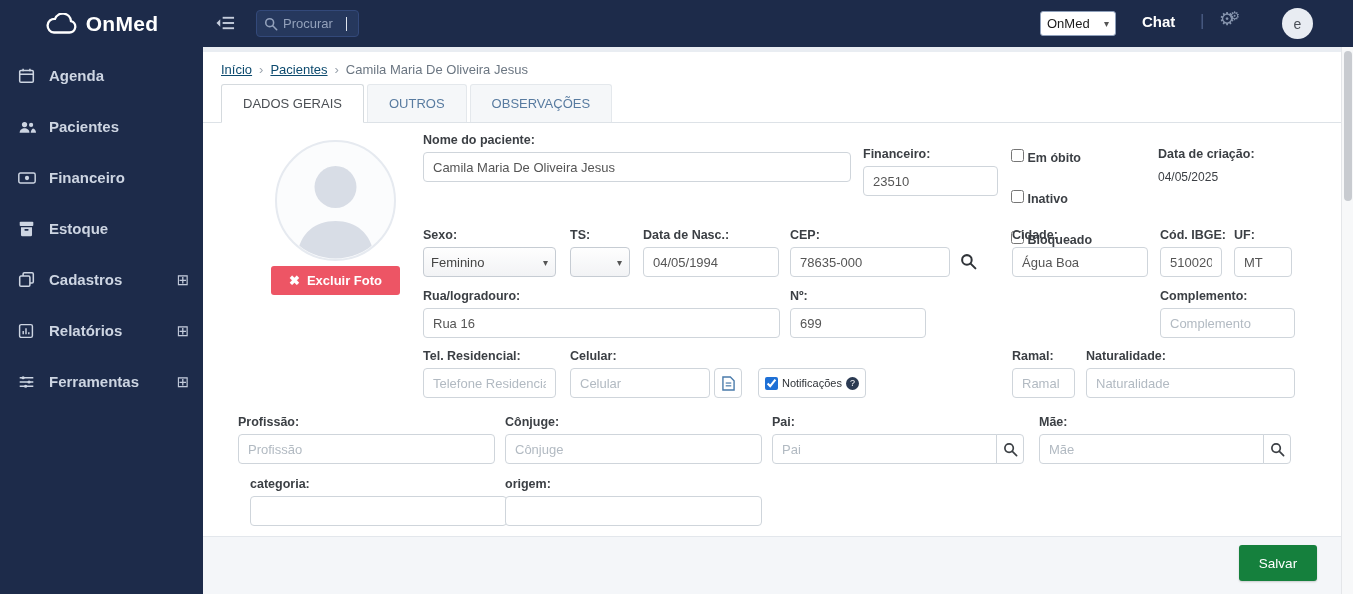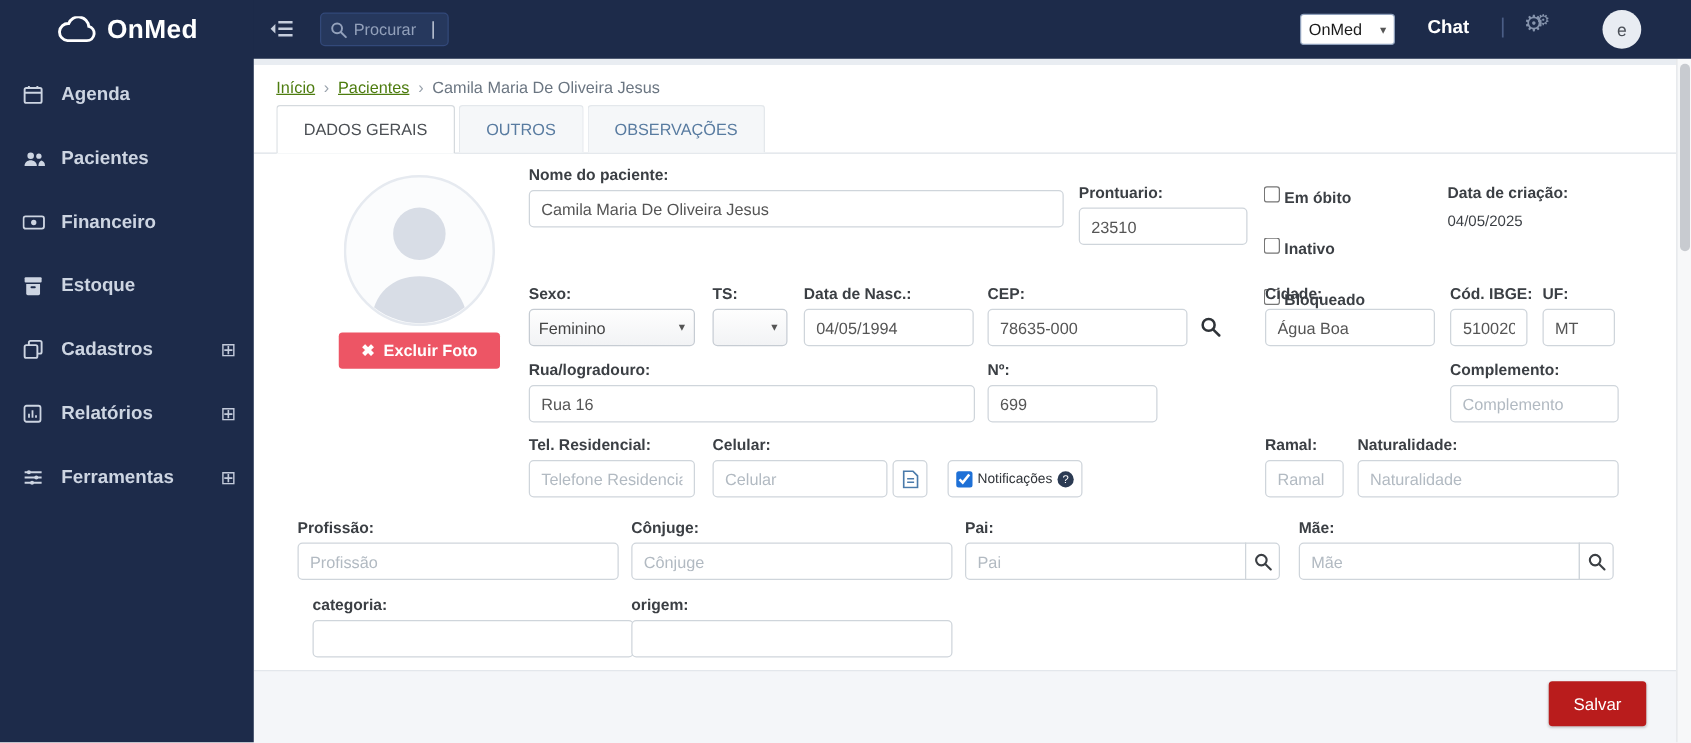--- a/index.html
+++ b/index.html
@@ -33,21 +33,21 @@
   .logotext { font-size:21px; font-weight:800; letter-spacing:.3px; }
   .nav { padding-top:3px; }
   .nav-item { height:51px; display:flex; align-items:center; padding:0 14px 0 18px; color:#cdd5e2; cursor:pointer; }
   .nicon { width:26px; display:flex; align-items:center; }
   .nlabel { font-size:15px; font-weight:700; flex:1; margin-left:5px; }
   .nexp { font-size:15px; color:#c2cada; }
 
   
   .panel { position:absolute; left:203px; top:52px; width:1138px; height:484px; background:#fff; z-index:1; }
   .crumbs { position:absolute; left:18px; top:10px; font-size:13px; display:flex; gap:7px; align-items:center; }
-  .crumbs a { color:#4d7c0f; text-decoration:underline; cursor:pointer; }
+  .crumbs a { color:#0c4a6e; text-decoration:underline; cursor:pointer; }
   .bsep { color:#9aa3ad; }
   .bcur { color:#6b7682; }
   .topactions { position:absolute; top:30px; right:23px; display:flex; gap:9px; }
   .btn-light { height:36px; padding:0 17px; background:#fff; border:1px solid #dfe3e8; border-radius:3px; color:#5b84ad;
     font-size:13.5px; font-family:inherit; cursor:pointer; box-shadow:0 1px 1px rgba(0,0,0,.05); }
   .tabs { position:absolute; left:0; top:32px; width:100%; height:39px; border-bottom:1px solid #dde2e7; padding-left:18px; display:flex; }
   .tab { padding:0 21px; line-height:37px; font-size:13px; color:#587ba0; background:#f5f7f9; border:1px solid #e4e8ec;
     border-bottom:none; border-radius:3px 3px 0 0; margin-right:3px; cursor:pointer; height:38px; align-self:flex-end; }
   .tab.active { background:#fff; color:#4b4f54; border-color:#d5dade; height:39px; margin-bottom:-1px; border-bottom:1px solid #fff; }
 
@@ -75,21 +75,21 @@
     color:#4a7bab; cursor:pointer; display:flex; align-items:center; justify-content:center; padding:0; }
   .notif { position:absolute; height:30px; border:1px solid #cfd5db; border-radius:4px; background:#fff;
     display:flex; align-items:center; padding:0 6px; gap:4px;margin-left:12px; }
   .notif input { width:13px; height:13px; margin:0; accent-color:#1e70d6; cursor:pointer; }
   .ntxt { font-size:11px; color:#2f3338; white-space:nowrap; }
   .help { width:13px; height:13px; border-radius:50%; background:#2b3a52; color:#fff; font-size:9px;
     display:flex; align-items:center; justify-content:center; cursor:pointer; flex:0 0 13px; }
 
   
   .footer { position:absolute; left:203px; top:536px; width:1138px; height:58px; background:#f4f6f9; border-top:1px solid #e3e7ec; z-index:1; }
-  .btn-save { position:absolute; right:24px; top:8px; width:78px; height:36px; background:#b91c1c; color:#fff; border:none;
+  .btn-save { position:absolute; right:24px; top:8px; width:78px; height:36px; background:#15803d; color:#fff; border:none;
     border-radius:3px; font-size:13.5px; font-family:inherit; cursor:pointer; box-shadow:0 1px 2px rgba(0,0,0,.18); }
 
   
   .vscroll { position:absolute; right:0; top:47px; width:12px; bottom:0; background:#f7f8f9; border-left:1px solid #e4e6e9; z-index:4; }
   .vthumb { position:absolute; left:2px; top:4px; width:8px; height:150px; background:#c8cbd0; border-radius:4px; }
 </style>
 </head>
 <body>
 
 <div class="topbar">
@@ -249,21 +249,21 @@
   <button class="delphoto">
     <span>✖</span>
     <span>Excluir Foto</span>
   </button>
 
   <div class="fg" style="left:220px;top:81px;width:428px">
     <label>Nome do paciente:</label>
     <input class="inp" value="Camila Maria De Oliveira Jesus" style="">
   </div>
   <div class="fg" style="left:660px;top:95px;width:135px">
-    <label>Prontuario:</label>
+    <label>Financeiro:</label>
     <input class="inp" value="23510" style="">
   </div>
   <div class="fg flags" style="left:808px;top:97px">
     <label class="chk">
       <input type="checkbox" style="">
       <span>Em óbito</span>
     </label>
     <label class="chk">
       <input type="checkbox" style="">
       <span>Inativo</span>

